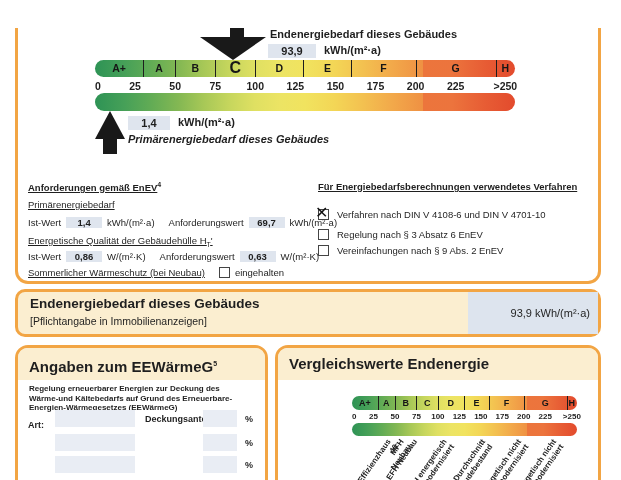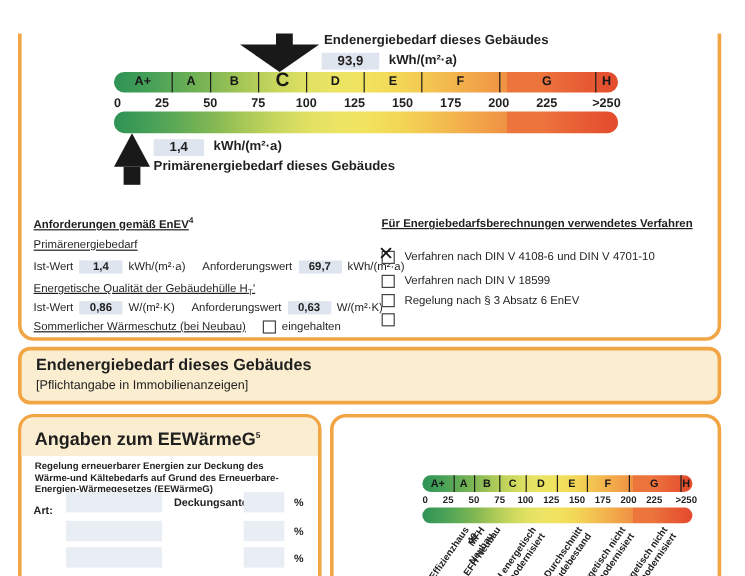--- a/index.html
+++ b/index.html
@@ -34,21 +34,21 @@
   .scale-div{position:absolute;top:0;bottom:0;width:1px;background:#1d1d1d;}
   .scale-tick{position:absolute;top:0;transform:translateX(-50%);font-weight:bold;font-size:10.5px;}
   #mini-ticks .scale-tick{font-size:8px;}
   
   .vflag{background:#dfe5ee;font-weight:bold;text-align:center;}
   #end-label{left:252px;top:23px;font-weight:bold;font-size:11px;}
   #end-vbox{left:250px;top:39px;width:48px;height:14px;font-size:11px;line-height:14px;}
   #end-unit{left:306px;top:39px;font-weight:bold;font-size:11px;}
   #prim-vbox{left:110px;top:111px;width:42px;height:14px;font-size:11px;line-height:14px;}
   #prim-unit{left:160px;top:111px;font-weight:bold;font-size:11px;}
-  #prim-label{left:110px;top:128px;font-weight:bold;font-size:11px;}
+  #prim-label{left:110px;top:128px;font-weight:bold;font-size:11px;font-style:italic;}
   
   .u{text-decoration:underline;}
   .col-txt{font-size:9.5px;white-space:nowrap;}
   #req-title{left:10px;top:176px;font-weight:bold;}
   #req-sec1{left:10px;top:194px;}
   #req-row1{left:10px;top:212px;}
   #req-sec2{left:10px;top:230px;}
   #req-row2{left:10px;top:246px;}
   #req-row3{left:10px;top:262px;}
   .req-row{display:flex;align-items:center;gap:5px;}
@@ -167,35 +167,33 @@
     </div>
     <div class="abs" id="mth-options">
         <div class="mth-opt">
           <span class="cb">
             <span class="xmark">✕</span>
           </span>
           <span>Verfahren nach DIN V 4108-6 und DIN V 4701-10</span>
         </div>
         <div class="mth-opt">
           <span class="cb"></span>
-          <span>Verfahren nach DIN V 18599</span>
-        </div>
-        <div class="mth-opt">
-          <span class="cb"></span>
           <span>Regelung nach § 3 Absatz 6 EnEV</span>
         </div>
         <div class="mth-opt">
           <span class="cb"></span>
+          <span>Vereinfachungen nach § 9 Abs. 2 EnEV</span>
         </div>
       </div>
   </div>
 
   <div class="panel" id="panel-mid">
     <div class="abs" id="mid-title">Endenergiebedarf dieses Gebäudes</div>
     <div class="abs" id="mid-sub">[Pflichtangabe in Immobilienanzeigen]</div>
+    <div class="abs" id="mid-vbox">93,9 kWh/(m²·a)</div>
   </div>
 
   <div class="panel" id="panel-eew">
     <div class="phead">
       <span>Angaben zum EEWärmeG</span><sup>5</sup>
     </div>
     <div class="abs" id="eew-desc">Regelung erneuerbarer Energien zur Deckung des
 Wärme-und Kältebedarfs auf Grund des Erneuerbare-
 Energien-Wärmegesetzes (EEWärmeG)</div>
 
@@ -212,20 +210,21 @@
     <div class="fbox" style="left:37px;top:108px;width:80px;"></div>
     <div class="fbox" style="left:185px;top:108px;width:34px;"></div>
     <span class="flabel" style="left:227px;top:112px;">%</span>
 
     <div id="eew-foot">
       <span>Ersatzmaßnahmen</span><sup>6</sup>
     </div>
   </div>
 
   <div class="panel" id="panel-cmp">
+    <div class="phead">Vergleichswerte Endenergie</div>
     <div class="scale-bar egrad" id="mini-bar">
         <span class="scale-letter" style="left: 12.8817px;">A+</span>
         <span class="scale-letter" style="left: 34.3511px;">A</span>
         <span class="scale-div" style="left: 25.7634px;"></span>
         <span class="scale-letter" style="left: 53.6737px;">B</span>
         <span class="scale-div" style="left: 42.9389px;"></span>
         <span class="scale-letter" style="left: 75.1431px;">C</span>
         <span class="scale-div" style="left: 64.4084px;"></span>
         <span class="scale-letter" style="left: 98.7595px;">D</span>
         <span class="scale-div" style="left: 85.8779px;"></span>

